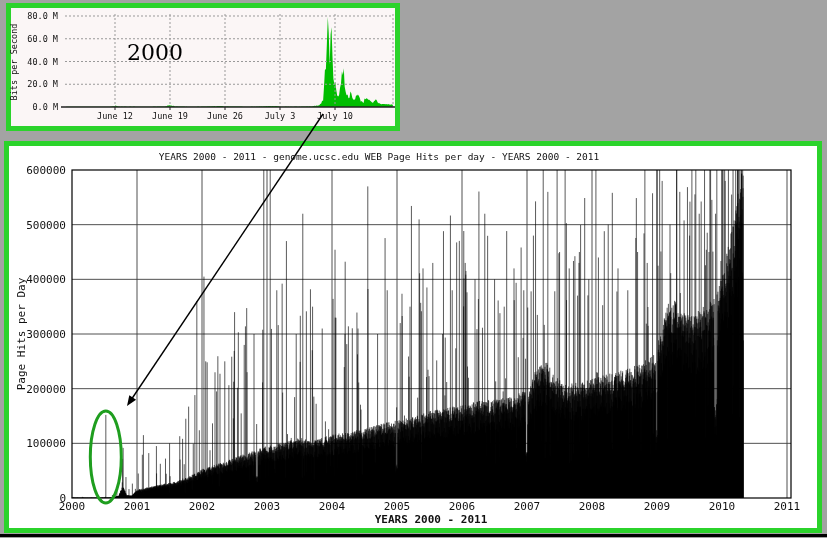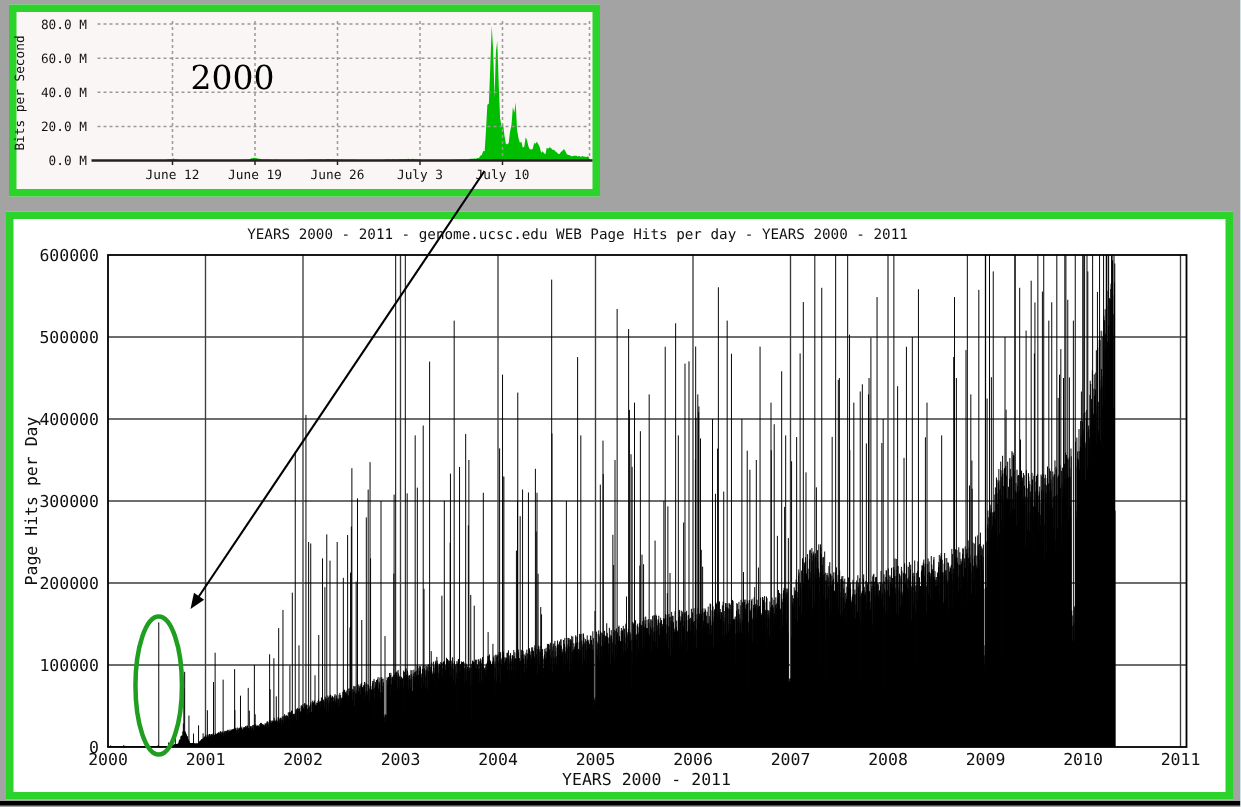--- a/index.html
+++ b/index.html
@@ -9,23 +9,23 @@
              border:5px solid #2bd32b;background:#fbf6f6;box-sizing:border-box;}
   .main-box{position:absolute;left:4px;top:141px;width:818px;height:392px;
             border:5px solid #2bd32b;background:#ffffff;box-sizing:border-box;}
   .bottom-rule{position:absolute;left:0;top:534px;width:827px;height:3px;background:#000;}
   svg.layer{position:absolute;left:0;top:0;width:827px;height:538px;}
   .lbl{position:absolute;white-space:nowrap;}
   .inset-ylabel{left:14px;top:62px;transform:translate(-50%,-50%) rotate(-90deg);
                 font-size:8.5px;letter-spacing:0;}
   .inset-annotation{left:127px;top:40px;font-family:"DejaVu Serif","Liberation Serif",serif;
                     font-size:22px;color:#000;}
-  .main-title{left:11px;top:151px;width:668px;text-align:center;font-size:9.5px;padding-left:40px;}
+  .main-title{left:5px;top:151px;width:668px;text-align:center;font-size:9.5px;padding-left:40px;}
   .main-ylabel{left:21px;top:334px;transform:translate(-50%,-50%) rotate(-90deg);font-size:11px;}
-  .main-xlabel{left:72px;top:513px;width:718px;text-align:center;font-size:11px;}
+  .main-xlabel{left:72px;top:513px;width:718px;text-align:center;font-size:11px;font-weight:bold;}
 </style>
 </head>
 <body>
 
 <div class="stage">
 
   <div class="inset-box"></div>
   <div class="main-box"></div>
   <div class="bottom-rule"></div>
 

